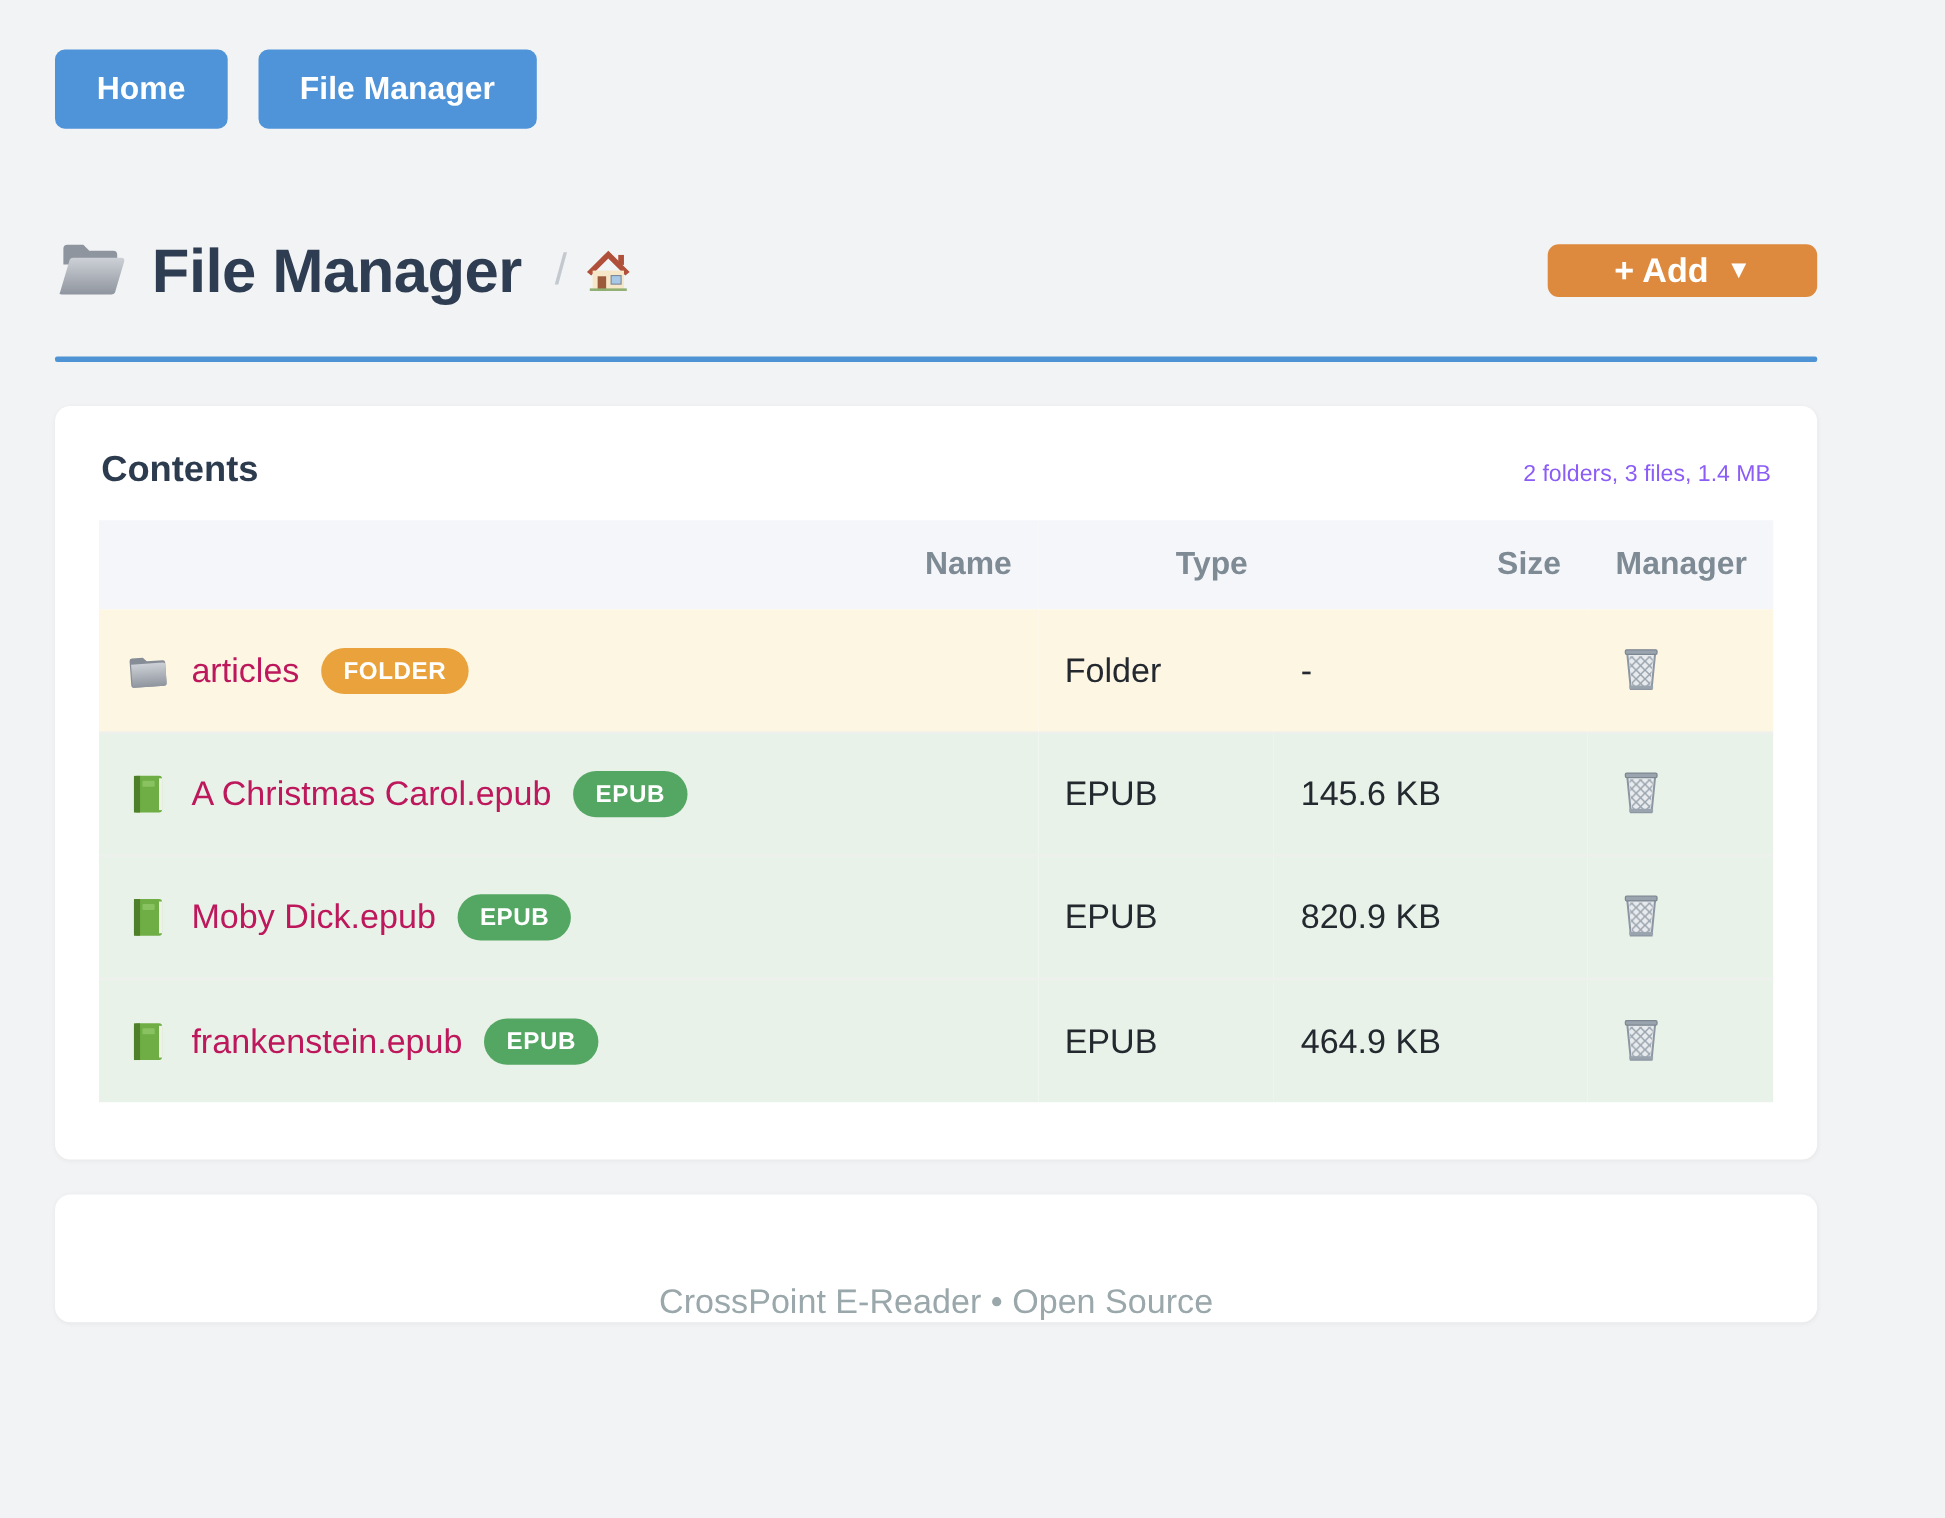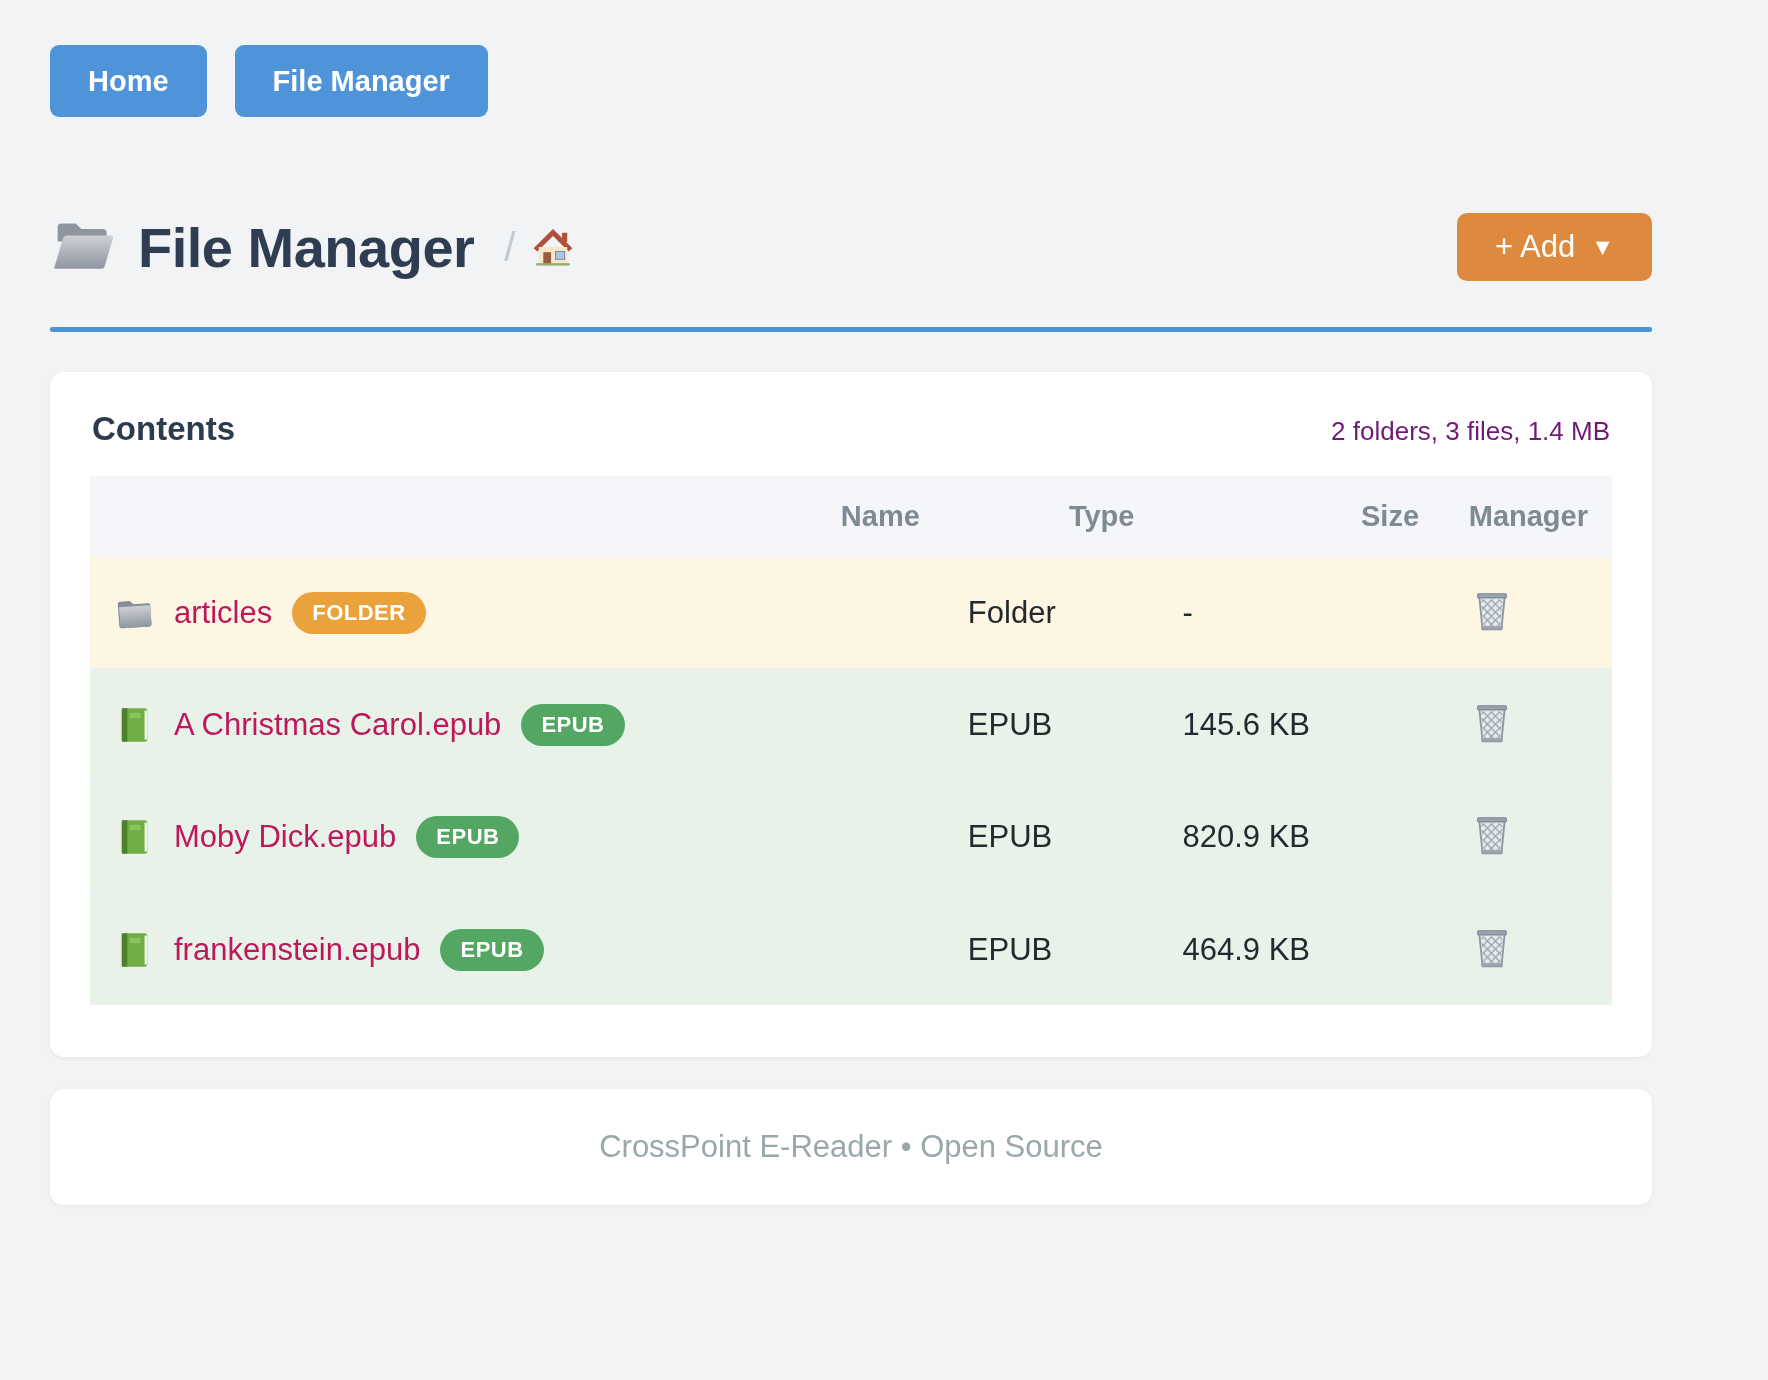--- a/index.html
+++ b/index.html
@@ -21,35 +21,35 @@
 
   
   .title-row { display:flex; align-items:center; margin-top:96px; }
   .title-icon { width:66px; height:58px; margin-right:22px; flex:0 0 auto; }
   .page-title { font-size:56px; font-weight:700; color:#2e3d51; letter-spacing:-0.5px; }
   .breadcrumb { display:flex; align-items:center; margin-left:30px; gap:16px; }
   .crumb-sep { color:#c3c9cf; font-size:40px; font-weight:300; }
   .house-icon { width:44px; height:44px; }
   .add-btn {
     margin-left:auto; background:#dd8a3e; color:#fff; border:none; cursor:pointer;
-    font-family:inherit; font-weight:400; font-size:31px; height:68px;
-    padding:0 38px; border-radius:10px; display:inline-flex; align-items:center; gap:16px;
+    font-family:inherit; font-weight:700; font-size:31px; height:48px;
+    padding:0 60px; border-radius:10px; display:inline-flex; align-items:center; gap:16px;
   }
   .add-caret { font-size:23px; }
 
   .divider-blue { height:5px; background:#4e93d4; margin-top:46px; border-radius:2px; }
 
   
   .card {
     background:#fff; border-radius:14px; margin-top:40px;
     padding:38px 40px 52px; box-shadow:0 1px 5px rgba(0,0,0,0.05);
   }
   .card-head { display:flex; align-items:baseline; justify-content:space-between; margin-bottom:28px; padding:0 2px; }
   .card-title { font-size:33px; font-weight:700; color:#2d3b4f; }
-  .summary { font-size:26px; color:#701a75; }
+  .summary { font-size:21px; color:#8b5cf6; }
 
   table { width:100%; border-collapse:collapse; table-layout:fixed; }
   thead th {
     background:#f4f6f9; text-align:right; font-size:29px; font-weight:700;
     color:#7e8a94; padding:24px 24px;
   }
   tbody td { font-size:31px; color:#23292f; padding:0 24px; height:112px; }
   tbody tr { border-bottom:2px solid #eef0ed; }
   tbody tr:last-child { border-bottom:none; }
   tr.row-folder td { background:#fdf6e3; }
@@ -64,21 +64,21 @@
   }
   .badge-folder { background:#e9a23c; }
   .badge-epub  { background:#54a763; }
 
   .trash-btn { background:none; border:none; cursor:pointer; padding:4px; line-height:0; }
   .trash-svg { width:42px; height:46px; }
 
   
   .footer-card {
     background:#fff; border-radius:14px; margin-top:32px; height:116px;
-    display:flex; align-items:center; justify-content:center;
+    display:flex; align-items:flex-end; justify-content:center;
     box-shadow:0 1px 5px rgba(0,0,0,0.05); margin-bottom:68px;
   }
   .footer-text { font-size:31px; color:#9aa7ab; }
 
   .svg-defs { position:absolute; width:0; height:0; overflow:hidden; }
 </style>
 </head>
 <body>
 
 <svg class="svg-defs" aria-hidden="true">

